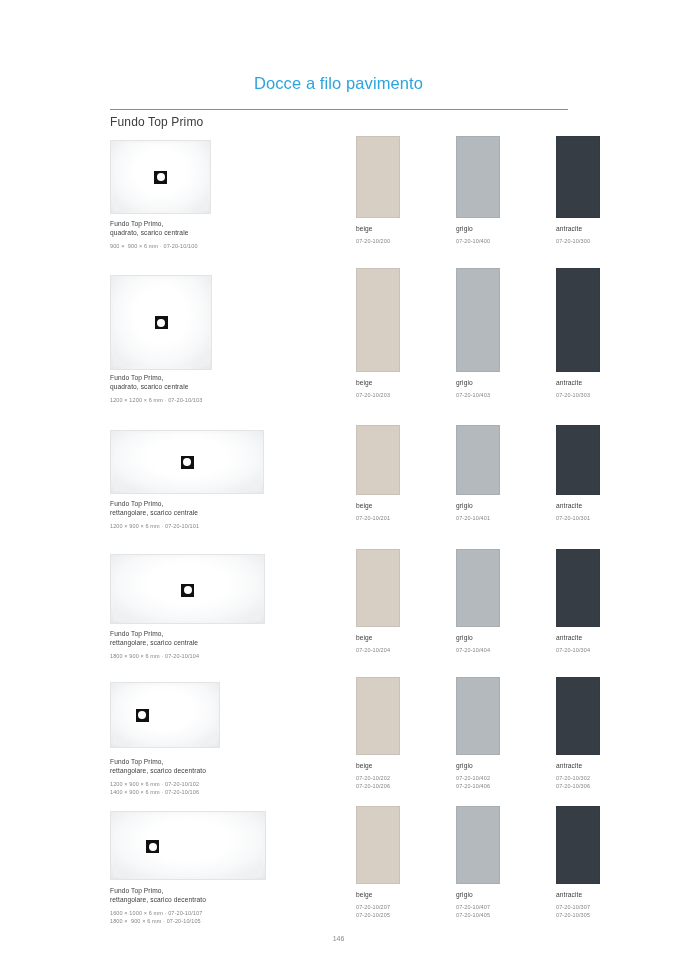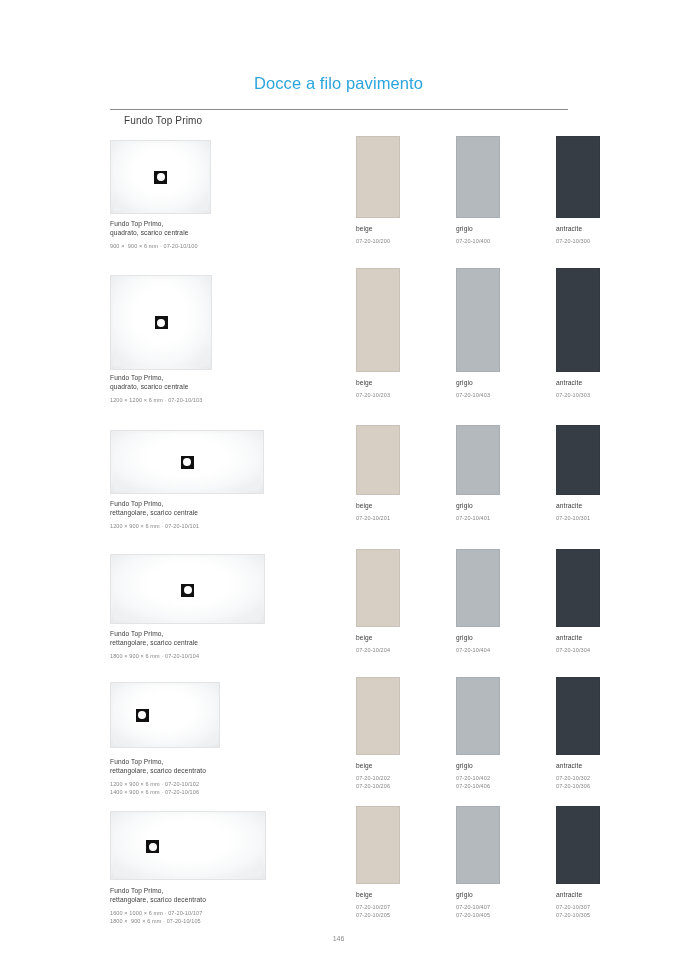--- a/index.html
+++ b/index.html
@@ -41,23 +41,23 @@
     position: absolute;
     left: 110px;
     top: 109px;
     width: 458px;
     height: 1px;
     background: #8c8c8c;
   }
 
   .section-label {
     position: absolute;
-    left: 124px;
+    left: 110px;
     top: 115px;
-    font-size: 10px;
+    font-size: 12px;
     color: #3c3c3c;
     letter-spacing: 0.15px;
   }
 
   
   .row {
     position: absolute;
     left: 0;
     width: 677px;
   }

